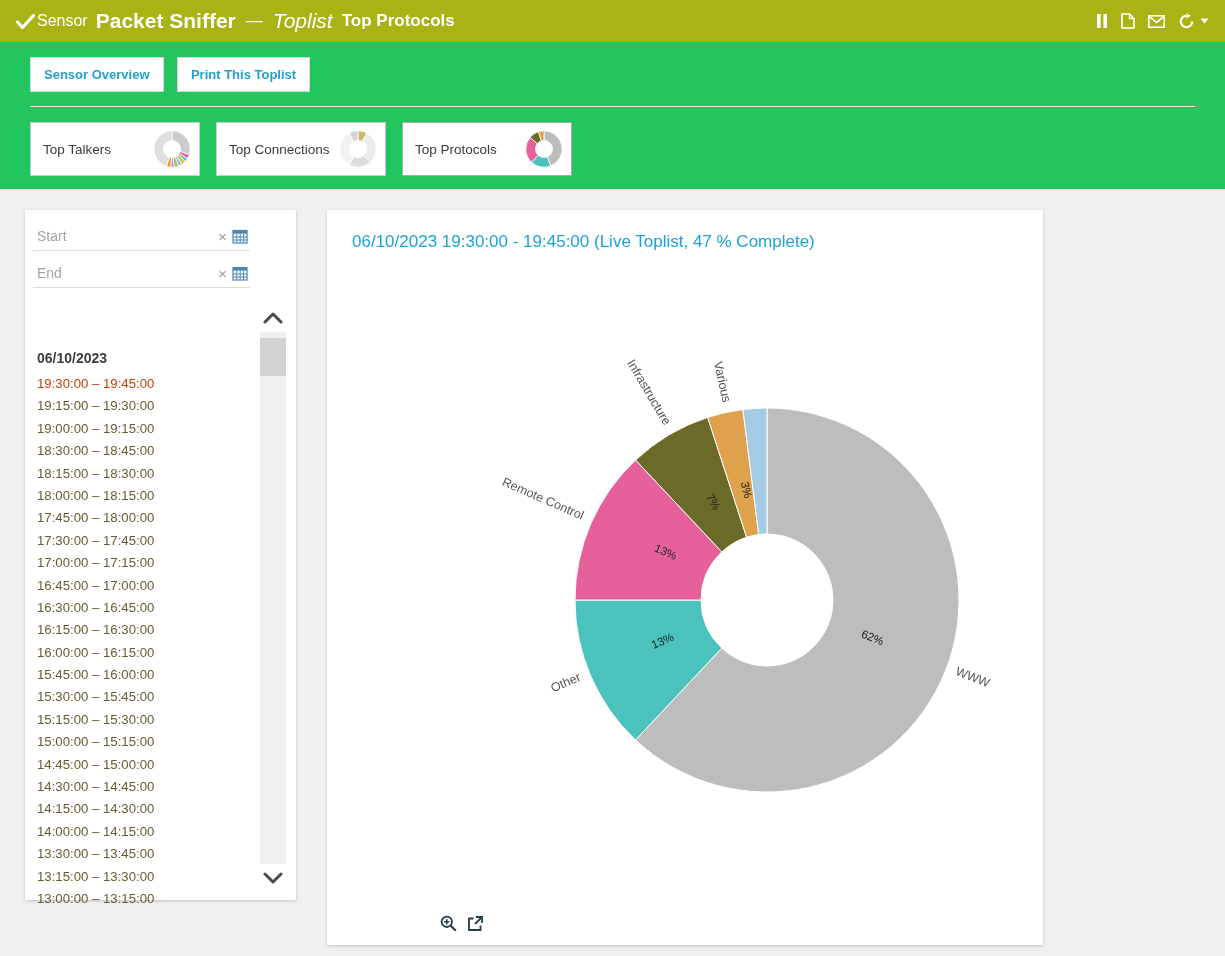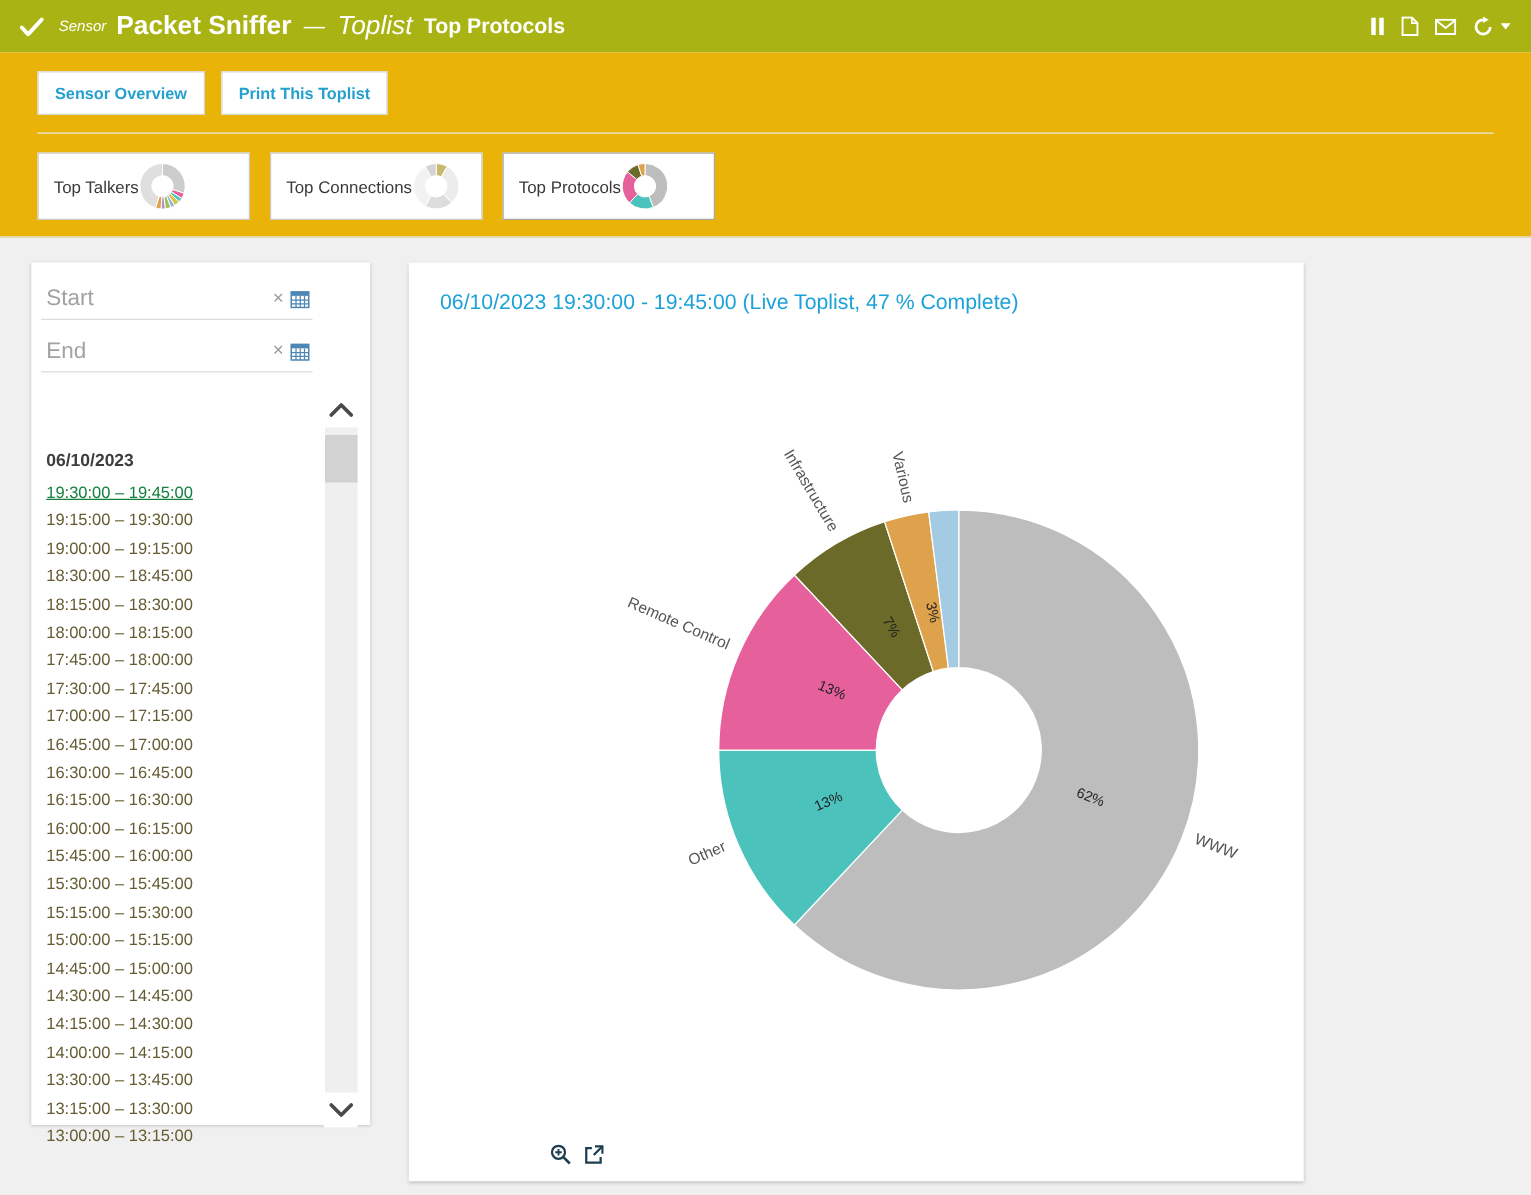--- a/index.html
+++ b/index.html
@@ -12,78 +12,78 @@
   }
   .page { position:relative; width:1225px; height:956px; }
 
   
   .topbar {
     position:absolute; top:0; left:0; right:0; height:42px;
     background:#A9B414; color:#fff;
     display:flex; align-items:center; padding:0 16px;
   }
   .chk { display:flex; align-items:center; margin-right:2px; }
-  .bc-kind  { font-style:italic; font-size:12px; margin-left:10px; cursor:pointer; }
+  .bc-kind  { font-size:16px; cursor:pointer; }
   .bc-name  { font-weight:700; font-size:21px; margin-left:8px; cursor:pointer; }
   .bc-sep   { font-size:17px; margin-left:10px; }
   .bc-sect  { font-style:italic; font-size:21px; margin-left:10px; }
   .bc-page  { font-weight:700; font-size:17px; margin-left:9px; }
   .hicons { margin-left:auto; display:flex; align-items:center; gap:13px; }
   .hicons span { display:flex; align-items:center; cursor:pointer; }
   .hicons .caret { margin-left:-8px; }
 
   
   .white-band {
     position:absolute; top:42px; left:0; right:0; height:148px;
-    background:#eab308; border-bottom:1px solid #E2E2E2;
+    background:#22c55e; border-bottom:1px solid #E2E2E2;
   }
   .btn-row { margin:0 30px; padding:15px 0 14px 0; border-bottom:1px solid #EAEAEA; }
   .pill-btn {
     display:inline-block; background:#fff; border:1px solid #D6D6D6;
     color:#25A0CE; font-weight:700; font-size:13px;
     padding:9px 13px; margin-right:9px; cursor:pointer;
   }
   .tabs-row { margin:0 30px; padding:15px 0 0 0; display:flex; gap:16px; }
   .tab {
     width:170px; height:54px; background:#fff; border:1px solid #CACACA;
-    display:flex; align-items:center; 
+    display:flex; align-items:center; justify-content:space-between;
     padding:0 8px 0 12px; cursor:pointer;
   }
   .tab.active { border-color:#A8A8A8; }
   .tab-label { font-size:13.5px; color:#3A3A3A; }
   .tab-icon { width:38px; height:38px; }
 
   
   .datecard {
     position:absolute; left:25px; top:210px; width:271px; height:690px;
     background:#fff; box-shadow:0 1px 3px rgba(0,0,0,0.2);
     padding:14px 10px 0 8px;
   }
   .input-row {
     display:flex; align-items:center; gap:5px;
     border-bottom:1px solid #DCDCDC; margin:0 36px 10px 0;
     padding:0 2px 2px 2px;
   }
   .input-row input {
     border:0; outline:0; flex:1; min-width:0;
-    font-size:18px; color:#4d7c0f; padding:4px 2px;
+    font-size:14px; color:#4d7c0f; padding:4px 2px;
     font-family:inherit; background:transparent;
   }
   .input-row input::placeholder { color:#A2A2A2; }
   .clear-x { color:#9A9A9A; font-size:15px; line-height:1; cursor:pointer; }
   .cal { display:flex; align-items:center; cursor:pointer; }
 
   .list-wrap { display:flex; margin-top:16px; }
   .times-col { flex:1; padding-left:4px;margin-top:44px; }
   .date-h { font-weight:700; font-size:14px; color:#3E3E3E; padding:2px 0 7px 0; }
   .interval {
     font-size:13.2px; color:#665C33; height:22.4px; line-height:22.4px;
     white-space:nowrap; cursor:pointer;
   }
-  .interval.selected { color:#15803d; text-decoration:underline; }
+  .interval.selected { color:#c2410c; }
 
   .scroll-col { width:27px; display:flex; flex-direction:column; align-items:center; height:588px; }
   .scroll-btn { height:28px; width:27px; display:flex; align-items:center; justify-content:center; cursor:pointer; background:#fff; }
   .scroll-track { flex:1; width:26px; background:#EFEFEF; position:relative; }
   .scroll-thumb { position:absolute; top:6px; left:0; width:26px; height:38px; background:#D2D2D2; cursor:pointer; }
 
   
   .chartcard {
     position:absolute; left:327px; top:210px; width:716px; height:735px;
     background:#fff; box-shadow:0 1px 3px rgba(0,0,0,0.2);

